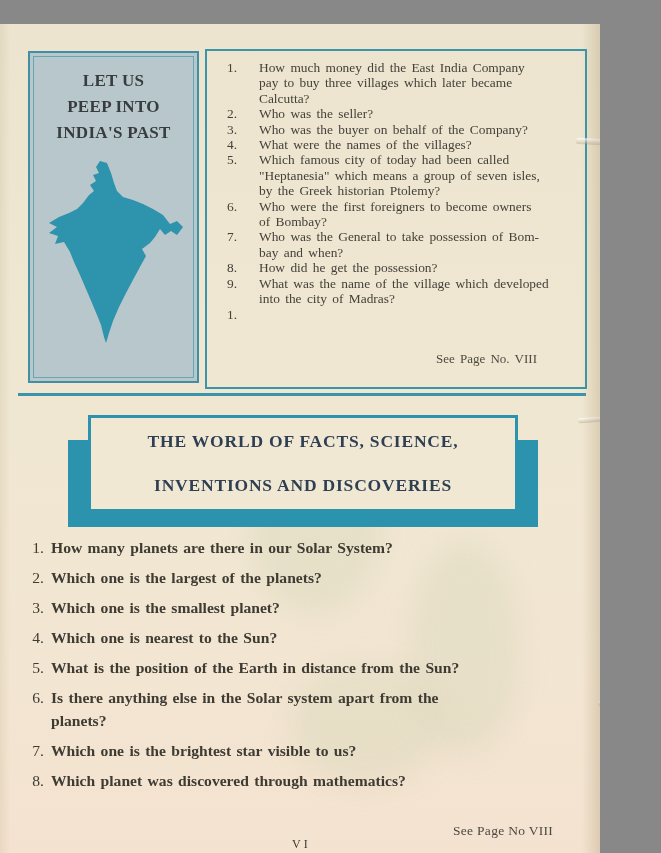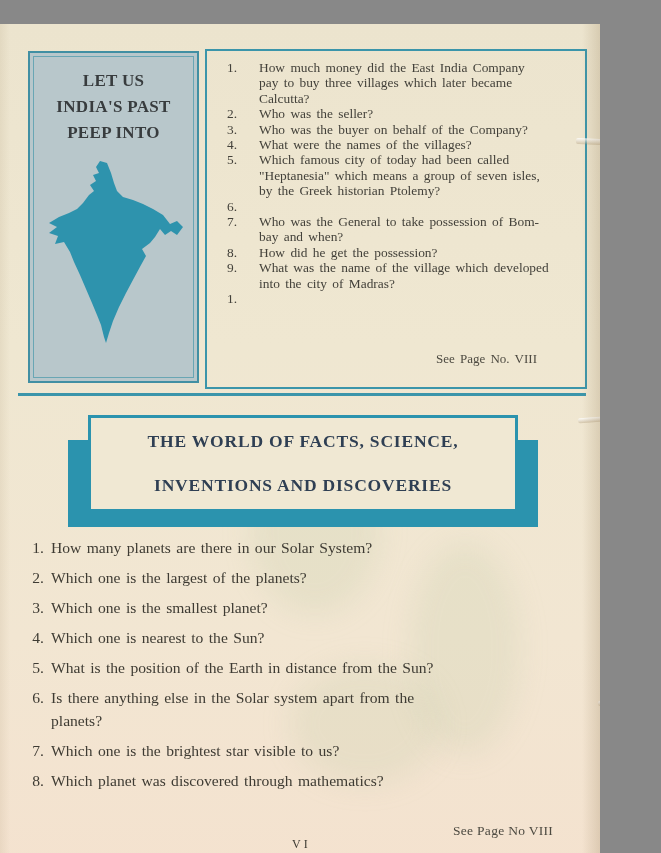--- a/index.html
+++ b/index.html
@@ -49,42 +49,42 @@
   .banner-back{position:absolute;left:0;top:25px;width:470px;height:87px;background:#2b93ae;}
   .banner-front{position:absolute;left:20px;top:0;width:430px;height:97px;background:#f0e8d3;
     border:3px solid #2b93ae;box-sizing:border-box;display:flex;flex-direction:column;
     justify-content:center;align-items:center;gap:23px;}
   .banner-line{font-weight:bold;font-size:17.5px;color:#2f3f53;letter-spacing:.8px;}
 
   
   .solar-list{position:absolute;left:22px;top:512px;width:606px;margin:0;padding:0;list-style:none;}
   .s-item{display:flex;font-size:15.6px;line-height:23px;margin-bottom:7px;color:#3e3b33;}
   .s-num{flex:none;width:22px;text-align:right;}
-  .s-text{margin-left:7px;white-space:pre-line;word-spacing:1.5px;}
+  .s-text{margin-left:7px;white-space:pre-line;word-spacing:1.5px;font-weight:bold;}
 
   
   .solar-see{position:absolute;left:453px;top:799px;font-size:13.5px;color:#4d4a41;letter-spacing:.3px;}
   .page-num{position:absolute;left:292px;top:813px;font-size:12px;letter-spacing:3px;color:#3e3b33;}
   .stamp{position:absolute;left:611px;top:801px;width:47px;height:47px;}
 </style>
 </head>
 <body>
 
 <div id="page">
 
   <div class="blob b1"></div>
   <div class="blob b2"></div>
   <div class="blob b3"></div>
 
   <div class="left-panel">
     <div class="left-panel-inner"></div>
     <div class="panel-title">
       <div>LET US</div>
+      <div>PEEP INTO</div>
       <div>INDIA'S PAST</div>
-      <div>PEEP INTO</div>
     </div>
     <svg class="map-svg" viewBox="0 0 144 200">
       <polygon fill="#2e93ad" points="
         64,6 57,4 53,10 56,16 50,18 53,24 47,28 51,34 46,38
         40,46 34,52 26,56 16,60 6,66
         14,70 6,76 15,79 12,87 21,85
         27,95 31,105 37,118 43,132 49,146 54,158 58,168 61,180 63,186
         66,176 70,164 76,150 83,136 91,121 98,108 103,99
         99,92 107,86 112,80 117,72
         122,78 128,74 134,78 140,70 134,64 127,67 120,58
@@ -113,20 +113,22 @@
         <span class="q-text">What were the names of the villages?</span>
       </li>
       <li class="q-item">
         <span class="q-num">5.</span>
         <span class="q-text">Which famous city of today had been called
 "Heptanesia" which means a group of seven isles,
 by the Greek historian Ptolemy?</span>
       </li>
       <li class="q-item">
         <span class="q-num">6.</span>
+        <span class="q-text">Who were the first foreigners to become owners
+of Bombay?</span>
       </li>
       <li class="q-item">
         <span class="q-num">7.</span>
         <span class="q-text">Who was the General to take possession of Bom-
 bay and when?</span>
       </li>
       <li class="q-item">
         <span class="q-num">8.</span>
         <span class="q-text">How did he get the possession?</span>
       </li>

